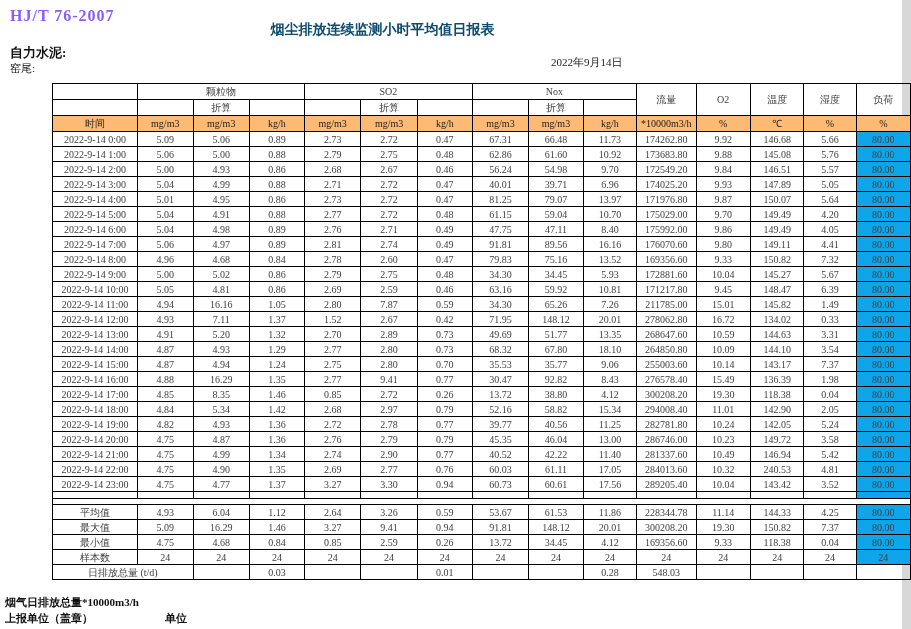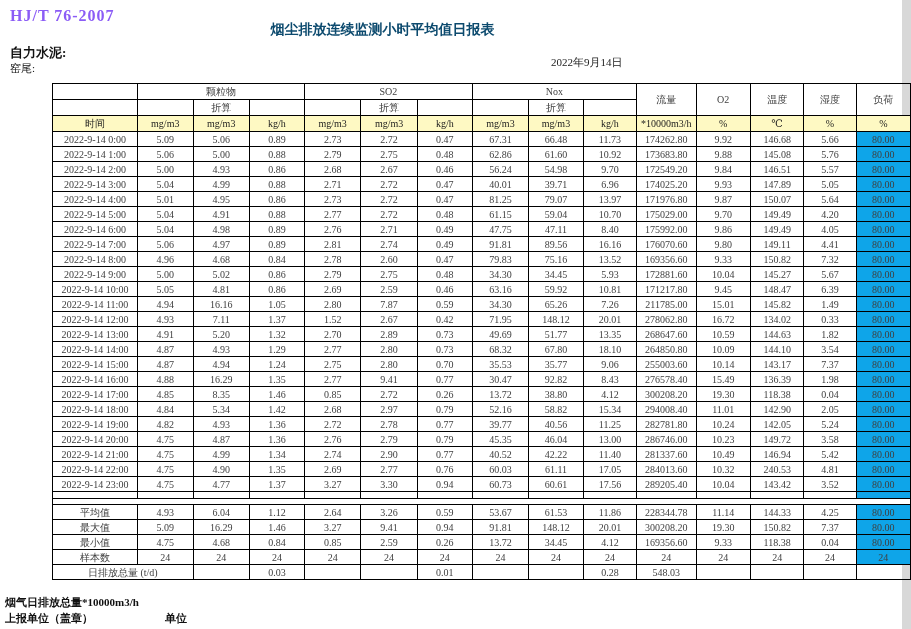--- a/index.html
+++ b/index.html
@@ -26,21 +26,21 @@
   }
   table.report td{
     border:1px solid #000;
     font-size:10px; line-height:13px; height:14px;
     text-align:center; vertical-align:middle;
     padding:0; overflow:hidden; white-space:nowrap;
     color:#404040;
   }
   thead td{ color:#1c1c1c; }
   tr.hrow td{ height:15px; }
-  tr.units td{ background:#fef9c3; color:#1c1c1c; }
+  tr.units td{ background:#fdba74; color:#1c1c1c;font-family:Liberation Serif, serif; }
   td.time-col{ color:#404040; }
   td.load{ background:#0ea5e9; }
   tr.spacer td{ height:6px; line-height:6px; }
   tr.gap td{ border:none; height:5px; line-height:5px; background:#fff; }
   td.slabel{ color:#1c1c1c; }
   td.left{ text-align:left; padding-left:2px; color:#1c1c1c; }
 
   .footnote1{ position:absolute; left:5px; top:595px; font-size:11px; font-weight:bold; color:#111;}
   .footnote2{ position:absolute; left:5px; top:611px; font-size:11px; font-weight:bold; color:#111; width:400px;}
   .footnote2 .unit-word{ position:absolute; left:160px; top:0; }
@@ -346,21 +346,21 @@
           <td>1.32</td>
           <td>2.70</td>
           <td>2.89</td>
           <td>0.73</td>
           <td>49.69</td>
           <td>51.77</td>
           <td>13.35</td>
           <td>268647.60</td>
           <td>10.59</td>
           <td>144.63</td>
-          <td>1.82</td>
+          <td>3.31</td>
           <td class="load">80.00</td>
         </tr>
         <tr>
           <td class="time-col">2022-9-14 14:00</td>
           <td>4.87</td>
           <td>4.93</td>
           <td>1.29</td>
           <td>2.77</td>
           <td>2.80</td>
           <td>0.73</td>

